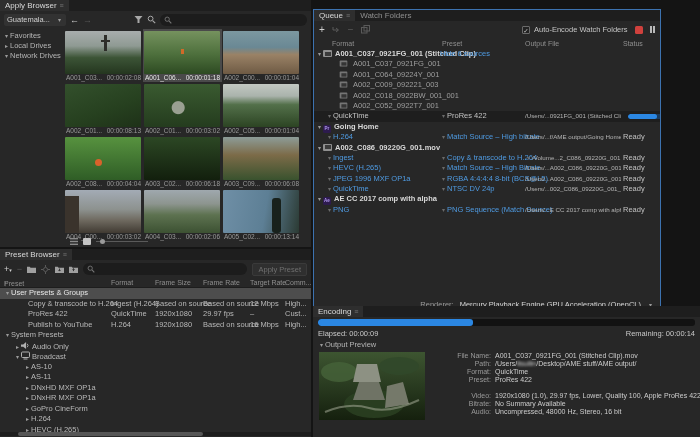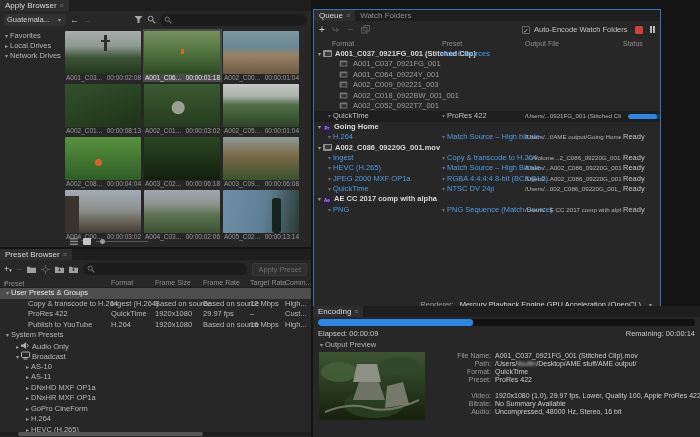--- a/index.html
+++ b/index.html
@@ -441,21 +441,21 @@
         <span class="qc-o"><span class="chev dim">▾</span><span>/Volume...2_C086_09220G_001.mov</span></span>
         <span class="qc-s">Ready</span>
       </div>
       <div class="qrow">
         <span class="chev dim" style="margin-left:12px;">▾</span><span class="blue">HEVC (H.265)</span>
         <span class="qc-p"><span class="chev dim">▾</span><span class="blue">Match Source – High Bitrate</span></span>
         <span class="qc-o">/Users/...A002_C086_09220G_001.mp4</span>
         <span class="qc-s">Ready</span>
       </div>
       <div class="qrow">
-        <span class="chev dim" style="margin-left:12px;">▾</span><span class="blue">JPEG 2000 MXF OP1a</span>
+        <span class="chev dim" style="margin-left:12px;">▾</span><span class="blue">JPEG 1996 MXF OP1a</span>
         <span class="qc-p"><span class="chev dim">▾</span><span class="blue">RGBA 4:4:4:4 8-bit (BCS@L5)</span></span>
         <span class="qc-o">/Users/...A002_C086_09220G_001_1.mxf</span>
         <span class="qc-s">Ready</span>
       </div>
       <div class="qrow">
         <span class="chev dim" style="margin-left:12px;">▾</span><span class="blue">QuickTime</span>
         <span class="qc-p"><span class="chev dim">▾</span><span class="blue">NTSC DV 24p</span></span>
         <span class="qc-o">/Users/...002_C086_09220G_001_2.mov</span>
         <span class="qc-s">Ready</span>
       </div>

